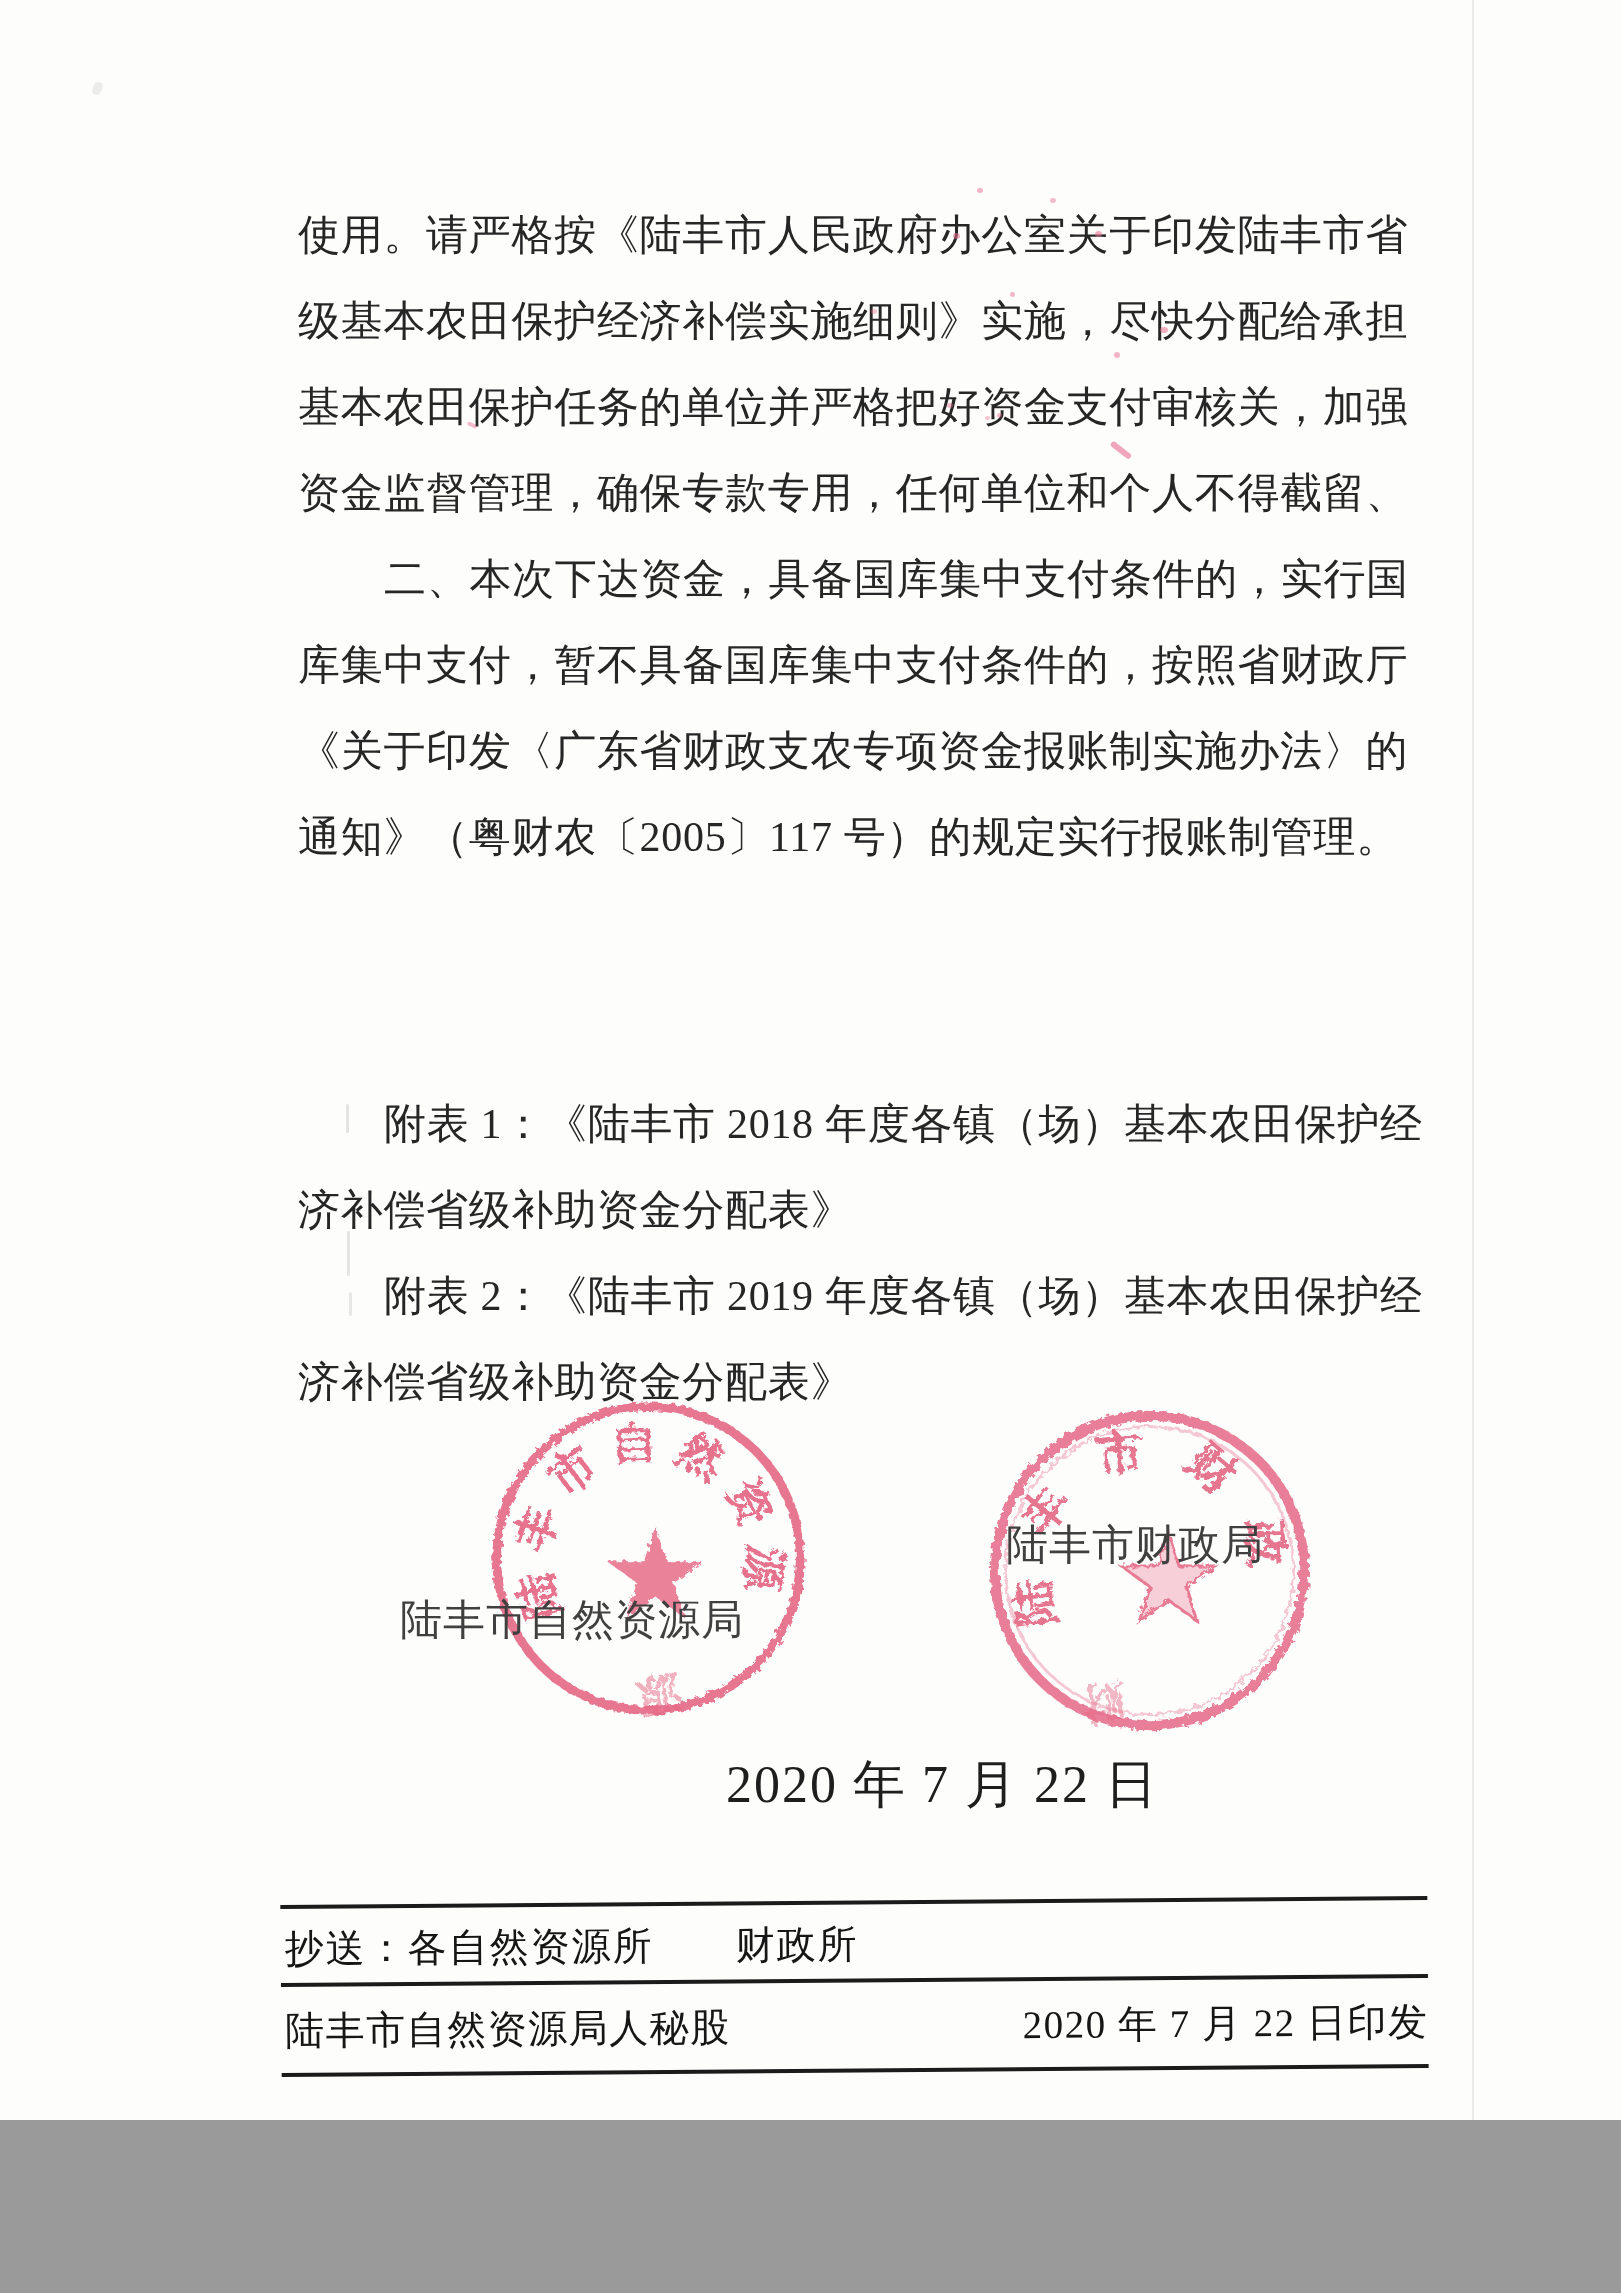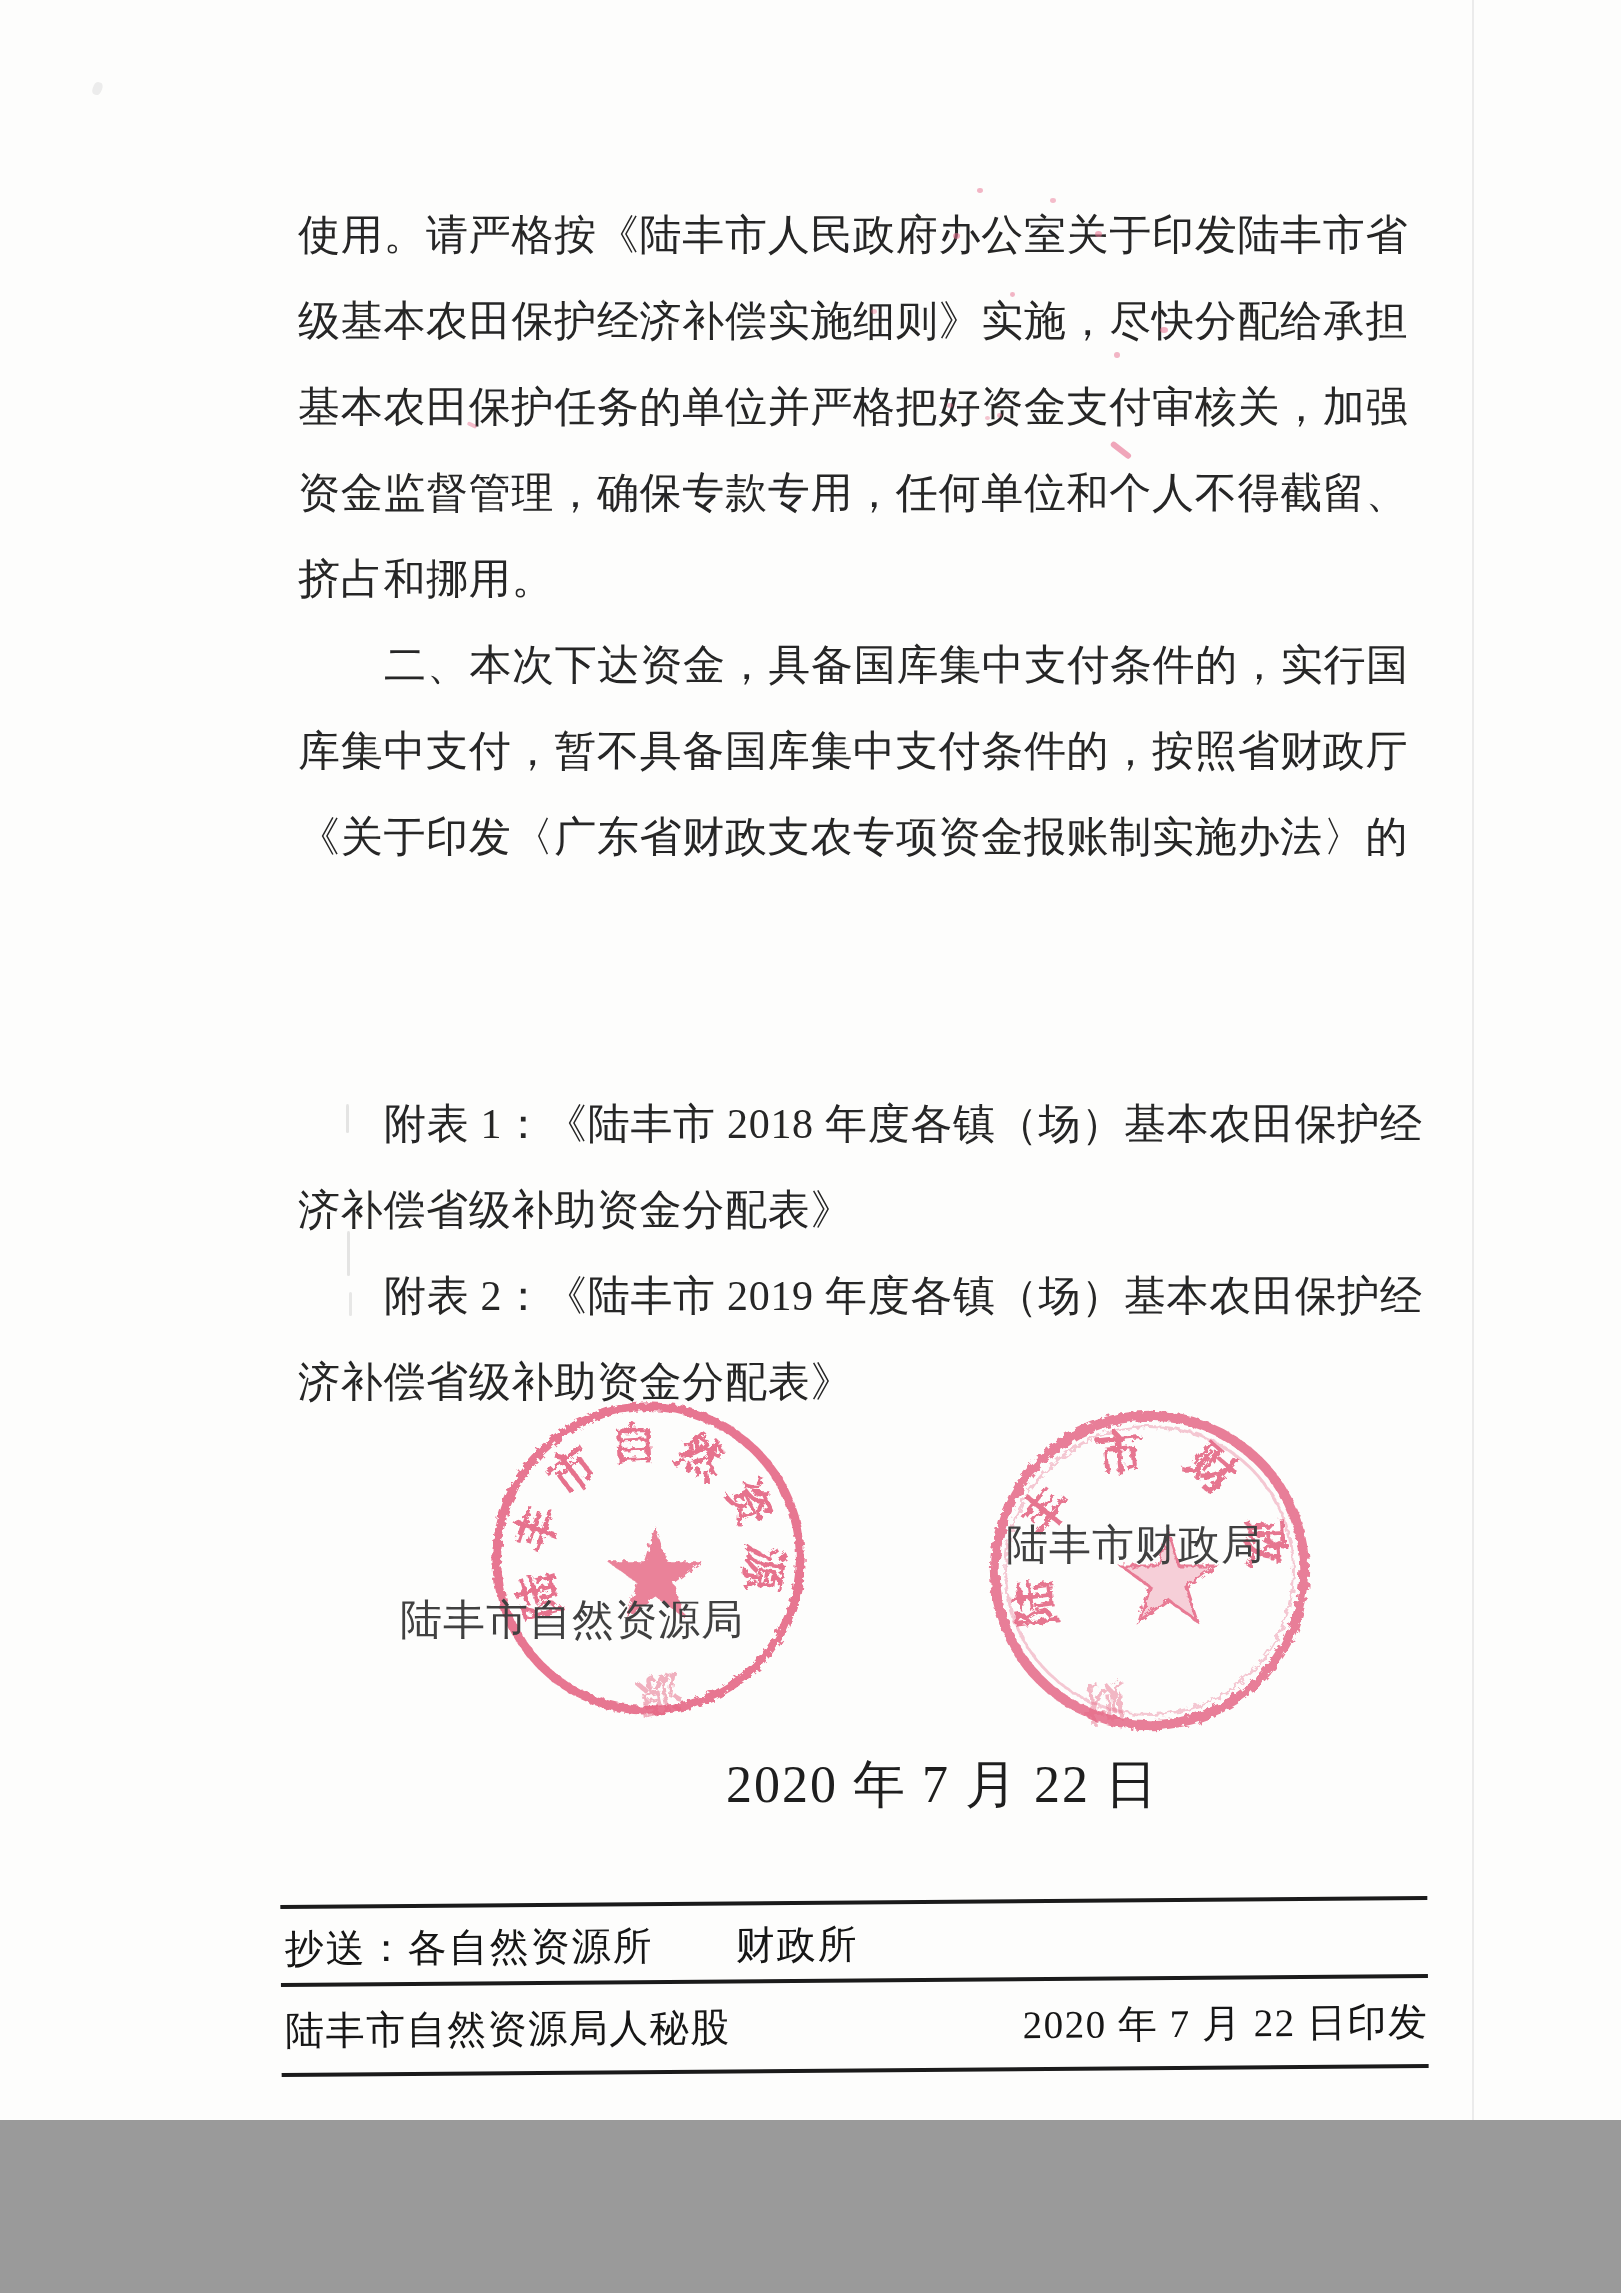--- a/index.html
+++ b/index.html
@@ -53,24 +53,24 @@
 </head>
 <body>
 
 <div class="page">
 
   <div class="bodyblock">
     <div class="bline">使用。请严格按《陆丰市人民政府办公室关于印发陆丰市省</div>
     <div class="bline">级基本农田保护经济补偿实施细则》实施，尽快分配给承担</div>
     <div class="bline">基本农田保护任务的单位并严格把好资金支付审核关，加强</div>
     <div class="bline">资金监督管理，确保专款专用，任何单位和个人不得截留、</div>
-    <div class="bline">挤占和挪用。</div>
     <div class="bline indent">二、本次下达资金，具备国库集中支付条件的，实行国</div>
     <div class="bline">库集中支付，暂不具备国库集中支付条件的，按照省财政厅</div>
     <div class="bline">《关于印发〈广东省财政支农专项资金报账制实施办法〉的</div>
+    <div class="bline">通知》（粤财农〔2005〕117 号）的规定实行报账制管理。</div>
   </div>
 
   <div class="attachblock">
     <div class="bline indent">附表 1：《陆丰市 2018 年度各镇（场）基本农田保护经</div>
     <div class="bline">济补偿省级补助资金分配表》</div>
     <div class="bline indent">附表 2：《陆丰市 2019 年度各镇（场）基本农田保护经</div>
     <div class="bline">济补偿省级补助资金分配表》</div>
   </div>
 
   <svg class="seal" style="left:482px; top:1392px;" width="333" height="333" viewBox="-170 -170 340 340">

